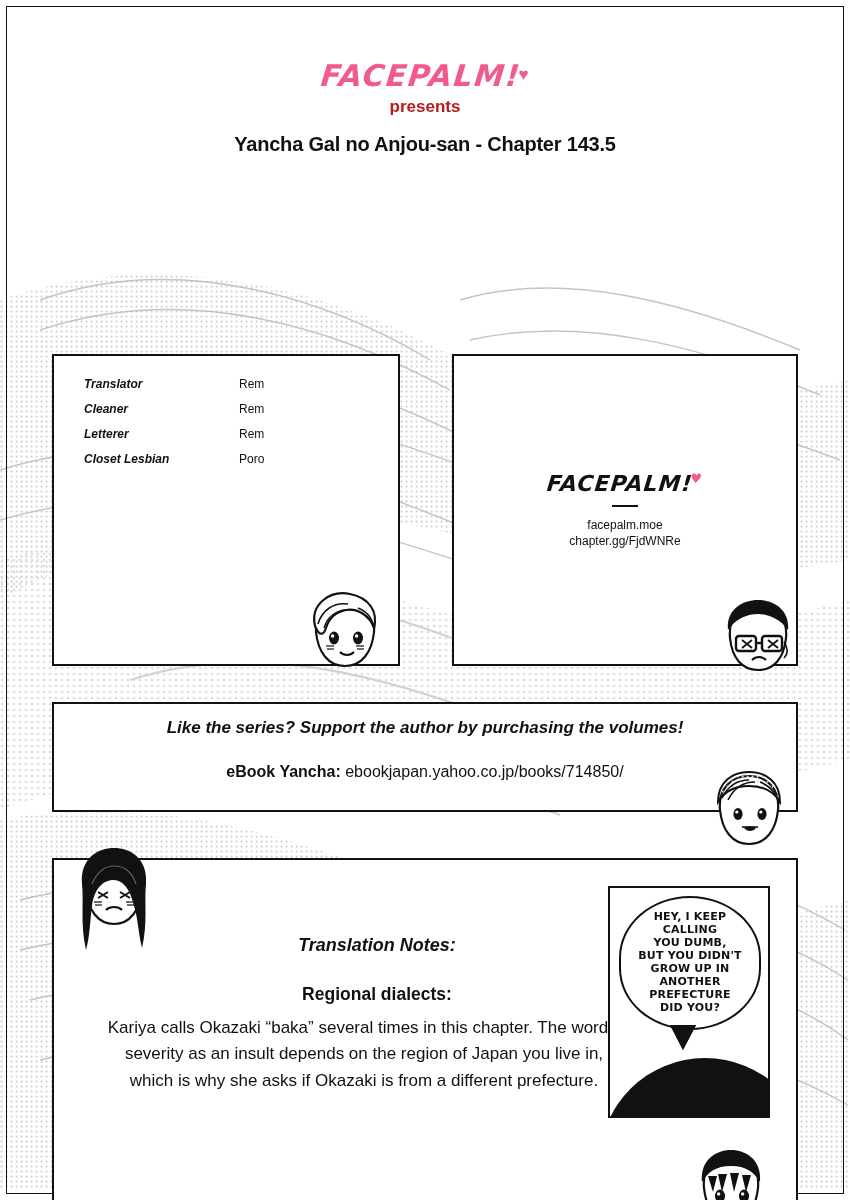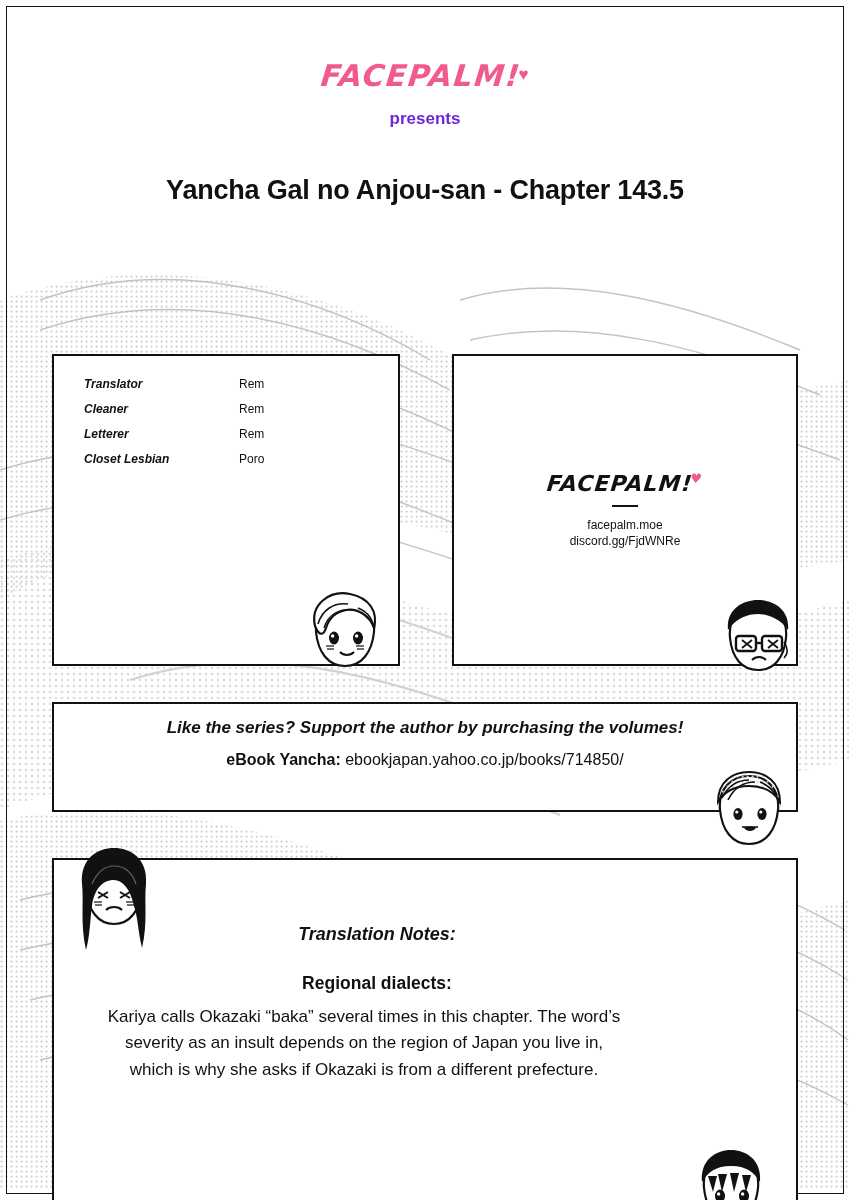--- a/index.html
+++ b/index.html
@@ -58,28 +58,28 @@
   .brand-heart {
     color: #f05a8c;
     font-size: 17px;
     vertical-align: super;
     margin-left: -3px;
   }
   .presents {
     text-align: center;
     font-size: 17px;
     font-weight: bold;
+    margin-top: 4px;
+    color: #b91c1c;
+  }
+  .chapter-title {
+    text-align: center;
+    font-size: 20px;
+    font-weight: bold;
     margin-top: 16px;
-    color: #6d28d9;
-  }
-  .chapter-title {
-    text-align: center;
-    font-size: 27px;
-    font-weight: bold;
-    margin-top: 46px;
     letter-spacing: -0.2px;
   }
   .author {
     text-align: center;
     font-size: 17px;
     font-style: italic;
     margin-top: 12px;
   }
 
   
@@ -143,35 +143,36 @@
   #support-box {
     left: 52px; top: 644px;
     width: 746px; height: 110px;
     padding-top: 14px;
     text-align: center;
   }
   .support-head {
     font-size: 17px;
     font-weight: bold;
     font-style: italic;
-    margin-bottom: 10px;
+    margin-bottom: 22px;
   }
   .support-row {
     font-size: 16px;
     line-height: 1.5;
   }
   .support-label { font-weight: bold; }
 
   #notes-box {
     left: 52px; top: 800px;
     width: 746px; height: 344px;
   }
   .notes-inner {
     padding: 64px 0 0 4px;
     text-align: center;
+    margin-top: 11px;
   }
   .notes-title {
     font-size: 18px;
     font-weight: bold;
     font-style: italic;
     margin-left: -100px;
     margin-bottom: 28px;
   }
   .notes-sub {
     font-size: 17.5px;
@@ -322,39 +323,53 @@
       <span class="credit-name">Poro</span>
     </div>
   </div>
 
   <div class="box" id="links-box">
     <div class="links-brand">
       <span>FACEPALM!</span><span class="brand-heart">♥</span>
     </div>
     <div class="links-rule"></div>
     <div class="links-line">facepalm.moe</div>
-    <div class="links-line">discord.gg/FjdWNRe</div>
+    <div class="links-line">chapter.gg/FjdWNRe</div>
   </div>
 
   <div class="box" id="support-box">
     <div class="support-head">Like the series? Support the author by purchasing the volumes!</div>
     <div class="support-row">
       <span class="support-label">eBook Yancha:</span>
       <span>ebookjapan.yahoo.co.jp/books/714850/</span>
     </div>
   </div>
 
   <div class="box" id="notes-box">
     <div class="notes-inner">
       <div class="notes-title">Translation Notes:</div>
       <div class="notes-sub">Regional dialects:</div>
       <div class="notes-body">Kariya calls Okazaki “baka” several times in this chapter. The word’s severity as an insult depends on the region of Japan you live in, which is why she asks if Okazaki is from a different prefecture.</div>
     </div>
   </div>
 
+  <div id="bubble-panel">
+    <div class="bubble">
+      <div class="bubble-text">HEY, I KEEP
+CALLING
+YOU DUMB,
+BUT YOU DIDN'T
+GROW UP IN
+ANOTHER
+PREFECTURE
+DID YOU?</div>
+    </div>
+    <div class="bubble-tail"></div>
+    <div class="panel-hill"></div>
+  </div>
 
   <div class="chibi" style="left:296px; top:528px;">
     <svg width="92" height="92" viewBox="0 0 92 92">
       <path d="M20 46 C18 22 34 8 52 10 C70 12 80 26 78 46 C76 66 66 80 49 80 C32 80 22 66 20 46 Z" fill="#fff" stroke="#111" stroke-width="2.2"></path>
       <path d="M19 40 C14 18 34 4 54 8 C74 12 82 26 78 42 C74 30 62 22 50 24 C40 26 33 32 30 42 C28 48 24 52 19 40 Z" fill="#fff" stroke="#111" stroke-width="2.2"></path>
       <path d="M22 38 C26 24 38 16 52 18" fill="none" stroke="#111" stroke-width="1.6"></path>
       <path d="M28 42 C32 28 44 22 58 24" fill="none" stroke="#111" stroke-width="1.4"></path>
       <path d="M62 22 C72 26 78 34 78 46" fill="none" stroke="#111" stroke-width="1.4"></path>
       <ellipse cx="38" cy="52" rx="5" ry="6.5" fill="#111"></ellipse>
       <ellipse cx="62" cy="52" rx="5" ry="6.5" fill="#111"></ellipse>

